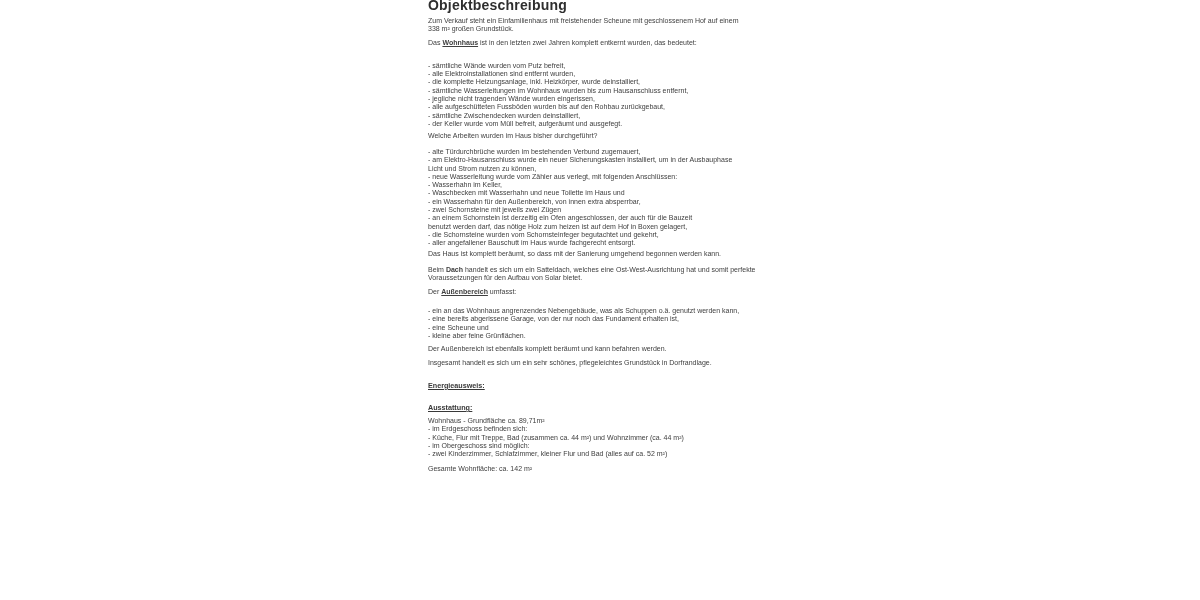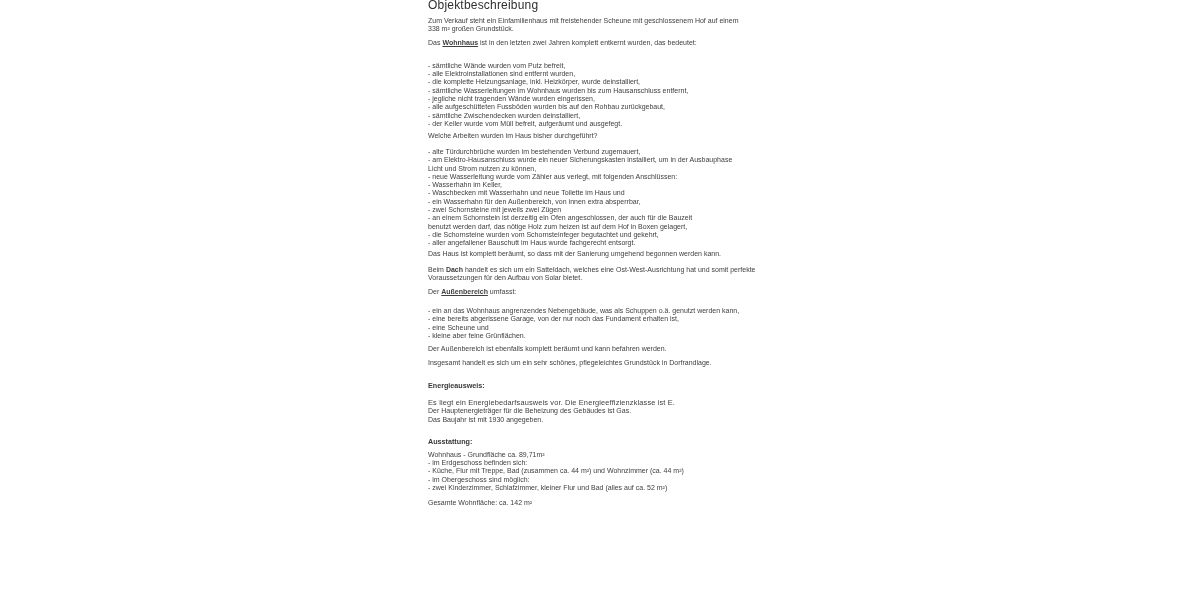--- a/index.html
+++ b/index.html
@@ -7,24 +7,24 @@
     width:1200px;height:600px;position:relative;background:#ffffff;
     font-family:"Liberation Sans","DejaVu Sans",sans-serif;
     overflow:hidden;
   }
   .doc{
     position:absolute;left:428px;top:0;width:440px;
     color:#404040;font-size:7px;line-height:8.3px;white-space:nowrap;
   }
   .doc p,.doc div{margin:0;padding:0;}
   .h1{
-    font-size:12px;font-weight:400;color:#2e2e2e;line-height:11px;
+    font-size:14px;font-weight:700;color:#2e2e2e;line-height:11px;
     letter-spacing:0.2px;margin-top:38px;
   }
-  .sechead{font-weight:700;font-size:7.2px;color:#383838;}
+  .sechead{font-weight:700;text-decoration:underline;font-size:7.2px;color:#383838;}
   .bu{font-weight:700;text-decoration:underline;}
   .b{font-weight:700;}
   .l1{padding-left:21px;}
   .l1c{padding-left:25px;}
   .l2{padding-left:50px;}
   .l2c{padding-left:56px;}
   .bigline{font-size:7.4px;letter-spacing:0.15px;}
 </style>
 </head>
 <body>
@@ -87,25 +87,20 @@
     <div class="l1">- eine Scheune und</div>
     <div class="l1">- kleine aber feine Grünflächen.</div>
   </div>
 
   <div style="margin-top:4.8px;">Der Außenbereich ist ebenfalls komplett beräumt und kann befahren werden.</div>
 
   <div style="margin-top:5.7px;">Insgesamt handelt es sich um ein sehr schönes, pflegeleichtes Grundstück in Dorfrandlage.</div>
 
   <div class="sechead" style="margin-top:13.7px;line-height:9px;">Energieausweis:</div>
 
-  <div style="margin-top:9px;">
-    <div class="bigline">Es liegt ein Energiebedarfsausweis vor. Die Energieeffizienzklasse ist E.</div>
-    <div>Der Hauptenergieträger für die Beheizung des Gebäudes ist Gas.</div>
-    <div>Das Baujahr ist mit 1930 angegeben.</div>
-  </div>
 
   <div class="sechead" style="margin-top:13px;line-height:9px;">Ausstattung:</div>
 
   <div style="margin-top:5.1px;">
     <div>Wohnhaus - Grundfläche ca. 89,71m²</div>
     <div class="l1c">- im Erdgeschoss befinden sich:</div>
     <div class="l2">- Küche, Flur mit Treppe, Bad (zusammen ca. 44 m²) und Wohnzimmer (ca. 44 m²)</div>
     <div class="l1c">- im Obergeschoss sind möglich:</div>
     <div class="l2">- zwei Kinderzimmer, Schlafzimmer, kleiner Flur und Bad (alles auf ca. 52 m²)</div>
   </div>

